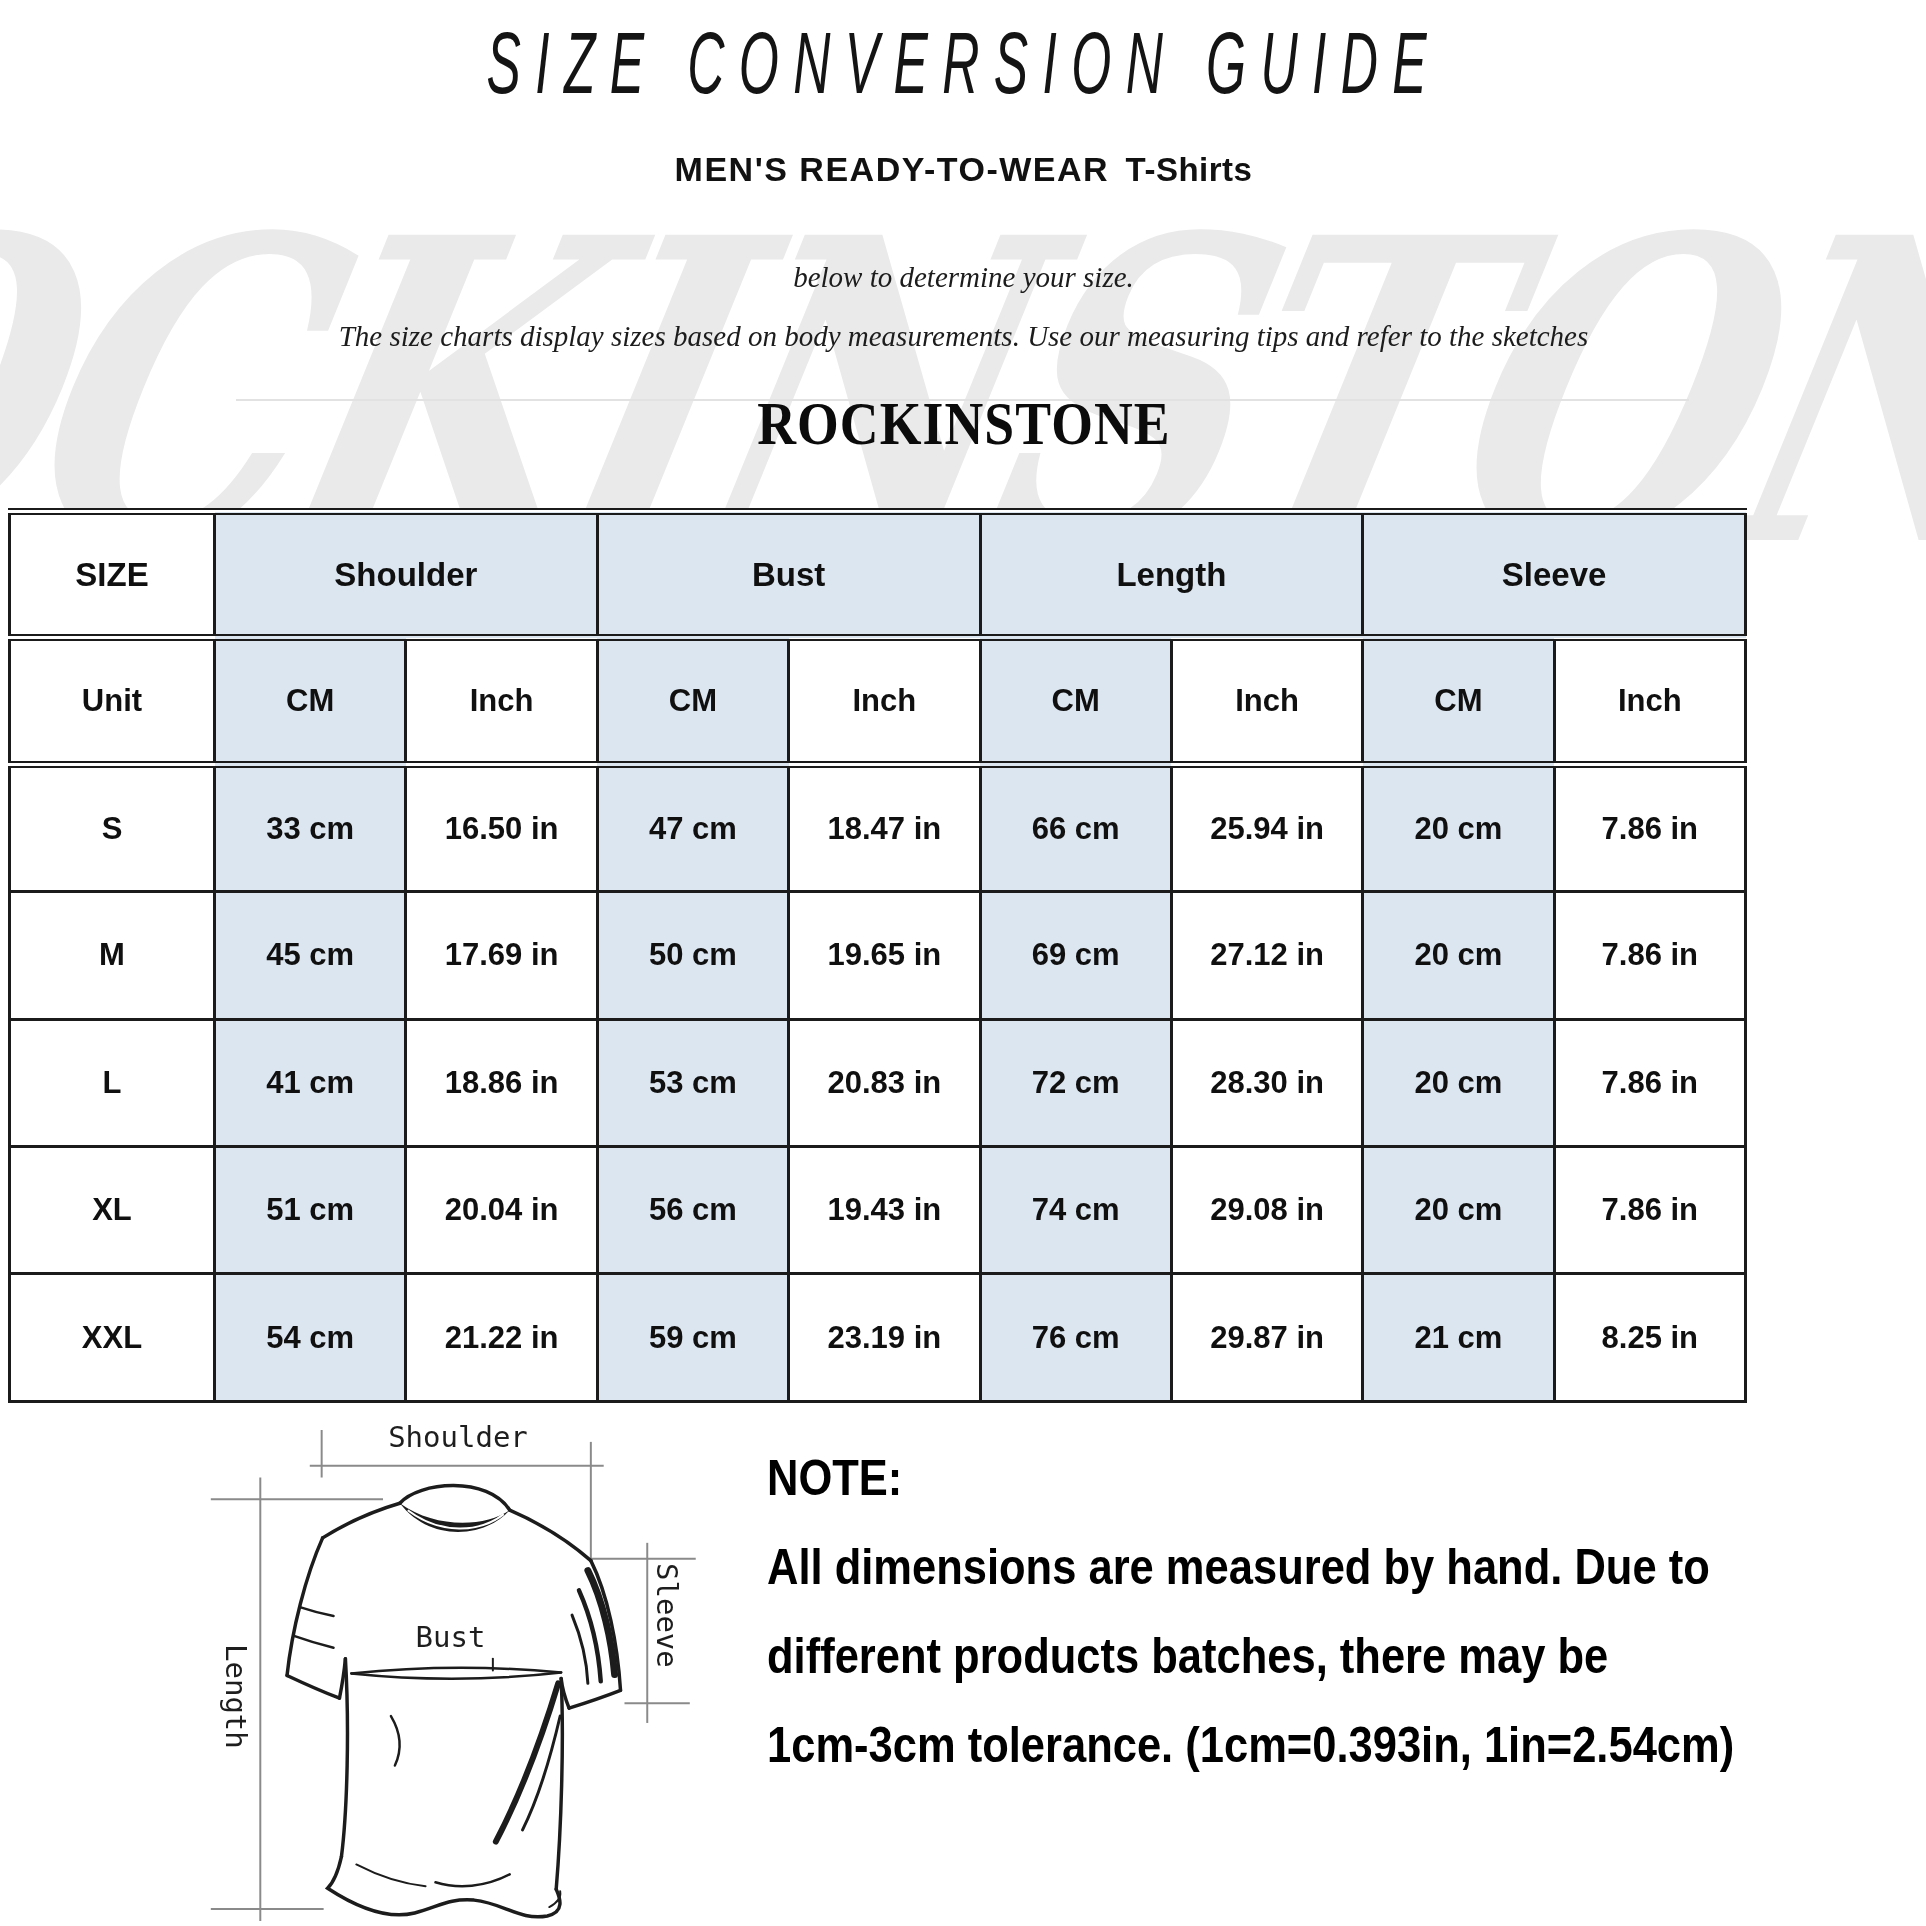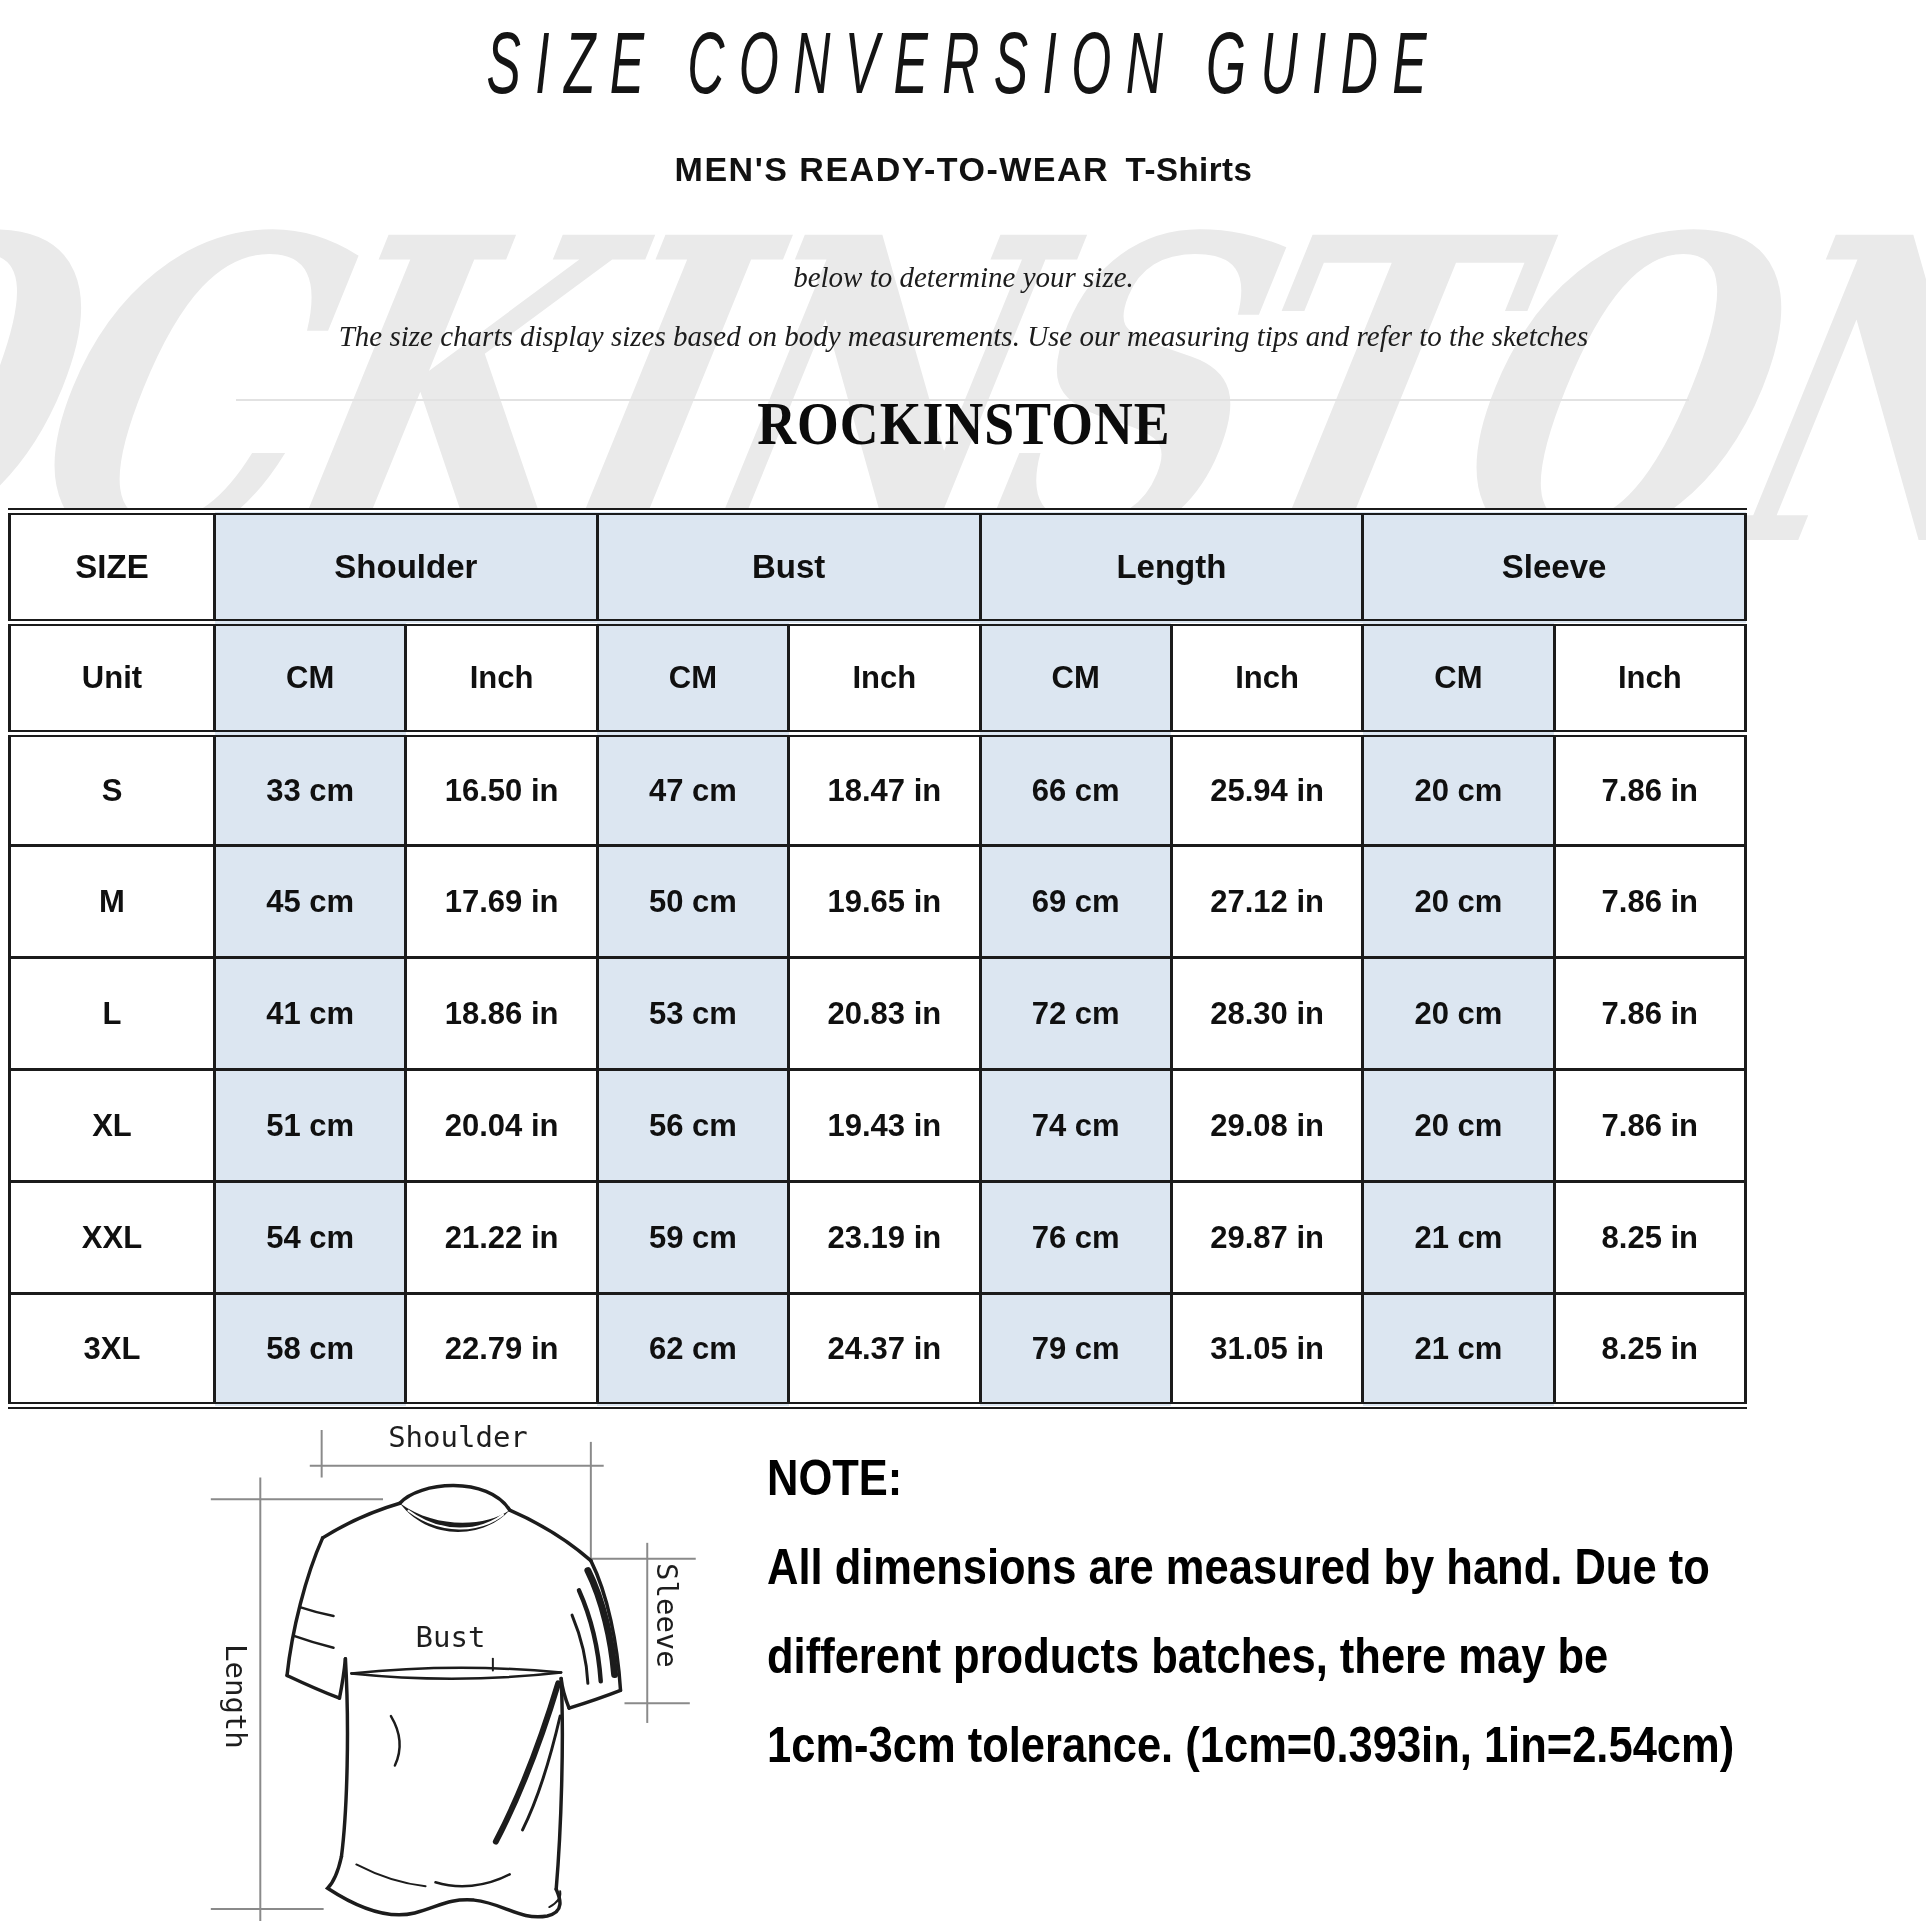--- a/index.html
+++ b/index.html
@@ -187,31 +187,20 @@
     <td>7.86 in</td>
   </tr>
   <tr class="r-data">
     <td>XXL</td>
     <td class="blue">54 cm</td>
     <td>21.22 in</td>
     <td class="blue">59 cm</td>
     <td>23.19 in</td>
     <td class="blue">76 cm</td>
     <td>29.87 in</td>
-    <td class="blue">21 cm</td>
-    <td>8.25 in</td>
-  </tr>
-  <tr class="r-data r-last">
-    <td>3XL</td>
-    <td class="blue">58 cm</td>
-    <td>22.79 in</td>
-    <td class="blue">62 cm</td>
-    <td>24.37 in</td>
-    <td class="blue">79 cm</td>
-    <td>31.05 in</td>
     <td class="blue">21 cm</td>
     <td>8.25 in</td>
   </tr>
 </tbody>
   </table>
 
 <div class="diagram">
   <svg width="574" height="513" viewBox="0 0 580 518">
     <g stroke="#8a8a8a" stroke-width="2" fill="none">
       <path d="M118,52 H415"></path>

